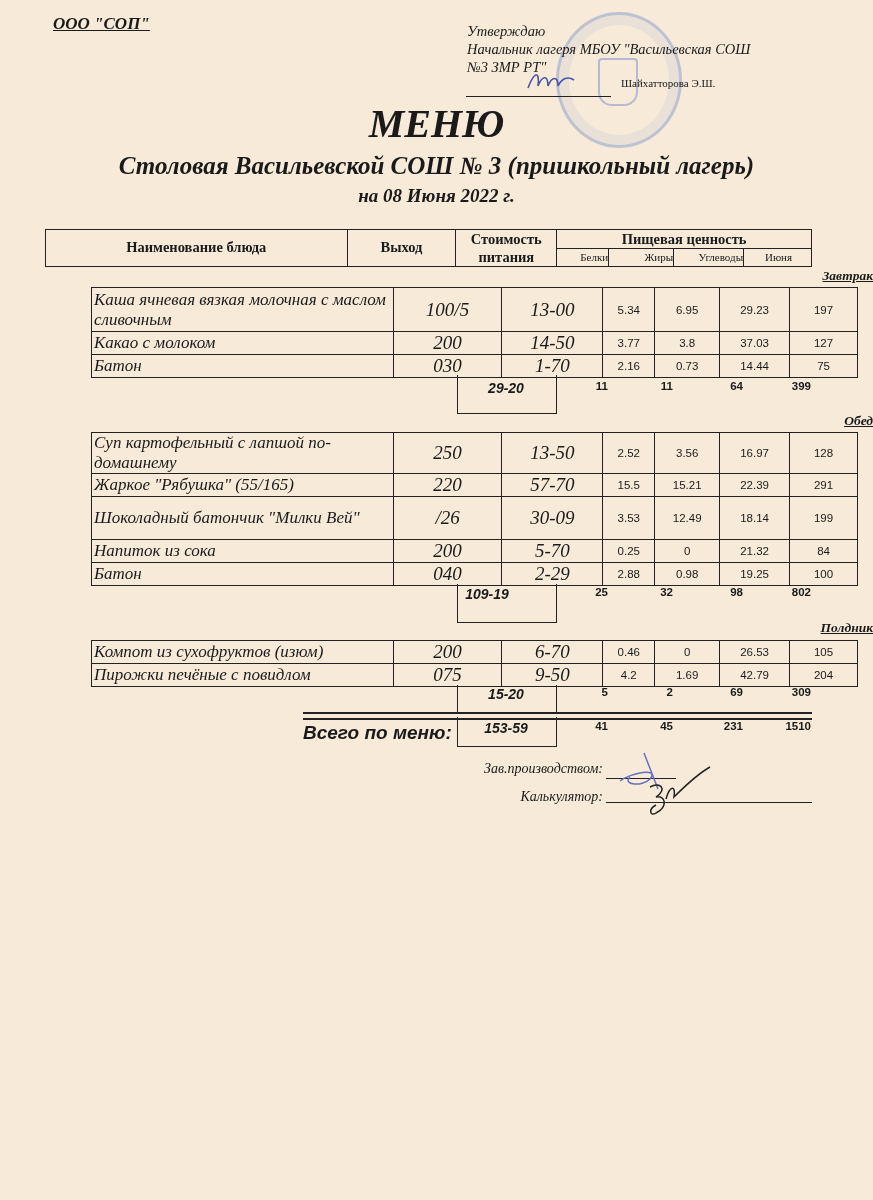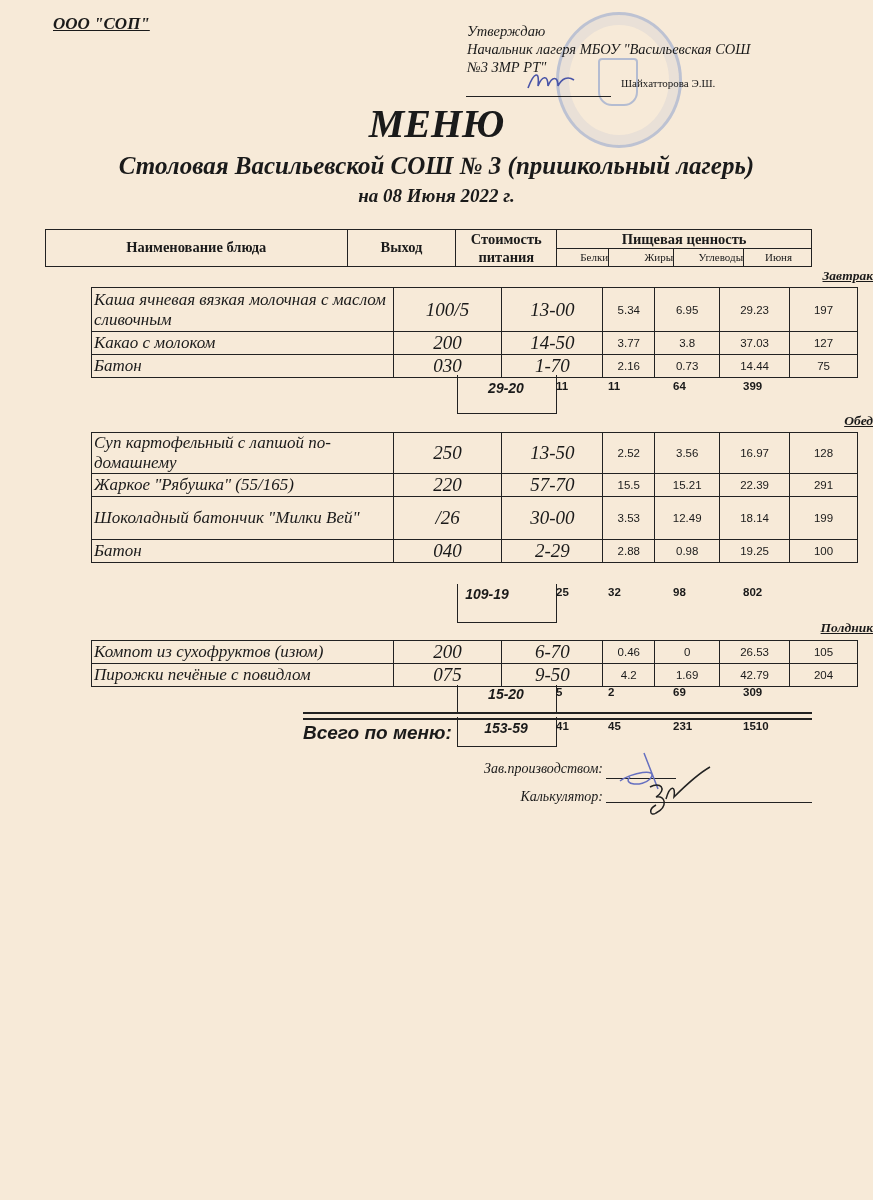--- a/index.html
+++ b/index.html
@@ -31,21 +31,21 @@
     .grid { left: 44px; width: 767px; margin-left: 47px; }
     .grid td { border: 1.5px solid #222; padding: 0; }
     .grid td.name { font-style: italic; font-size: 17px; line-height: 20px; padding-left: 2px; }
     .grid td.out, .grid td.cost { text-align: center; font-style: italic; font-size: 19px; }
     .grid td.num { text-align: center; font-family: "Liberation Sans", sans-serif; font-size: 11.5px; }
     col.c1 { width: 302px; } col.c2 { width: 109px; } col.c3 { width: 101px; }
     col.c4 { width: 52px; } col.c5 { width: 65px; } col.c6 { width: 70px; } col.c7 { width: 68px; }
 
     .tot-box { border: 1.5px solid #222; border-top: none; width: 98px; height: 38px; }
     .tot-cost { font-family: "Liberation Sans", sans-serif; font-weight: bold; font-style: italic; font-size: 14px; text-align: center; width: 98px; }
-    .tot-num { font-family: "Liberation Sans", sans-serif; font-weight: bold; font-size: 11.5px; text-align: left; }
+    .tot-num { font-family: "Liberation Sans", sans-serif; font-weight: bold; font-size: 11.5px; text-align: right; }
 
     .double-line { left: 303px; top: 712px; width: 509px; height: 4px; border-top: 2px solid #222; border-bottom: 2px solid #222; }
     .grand-label { left: 303px; top: 722px; font-family: "Liberation Sans", sans-serif; font-weight: bold; font-style: italic; font-size: 19px; }
 
     .sig-label { font-style: italic; font-size: 14px; text-align: right; width: 200px; }
     .sig-line { border-top: 1.5px solid #222; }
   </style>
 </head>
 <body>
 
@@ -170,25 +170,34 @@
     <td class="out">220</td>
     <td class="cost">57-70</td>
     <td class="num">15.5</td>
     <td class="num">15.21</td>
     <td class="num">22.39</td>
     <td class="num">291</td>
   </tr>
   <tr style="height:43px">
     <td class="name">Шоколадный батончик "Милки Вей"</td>
     <td class="out">/26</td>
-    <td class="cost">30-00</td>
+    <td class="cost">30-09</td>
     <td class="num">3.53</td>
     <td class="num">12.49</td>
     <td class="num">18.14</td>
     <td class="num">199</td>
+  </tr>
+  <tr style="height:21px">
+    <td class="name">Напиток  из сока</td>
+    <td class="out">200</td>
+    <td class="cost">5-70</td>
+    <td class="num">0.25</td>
+    <td class="num">0</td>
+    <td class="num">21.32</td>
+    <td class="num">84</td>
   </tr>
   <tr style="height:21px">
     <td class="name">Батон</td>
     <td class="out">040</td>
     <td class="cost">2-29</td>
     <td class="num">2.88</td>
     <td class="num">0.98</td>
     <td class="num">19.25</td>
     <td class="num">100</td>
   </tr>

